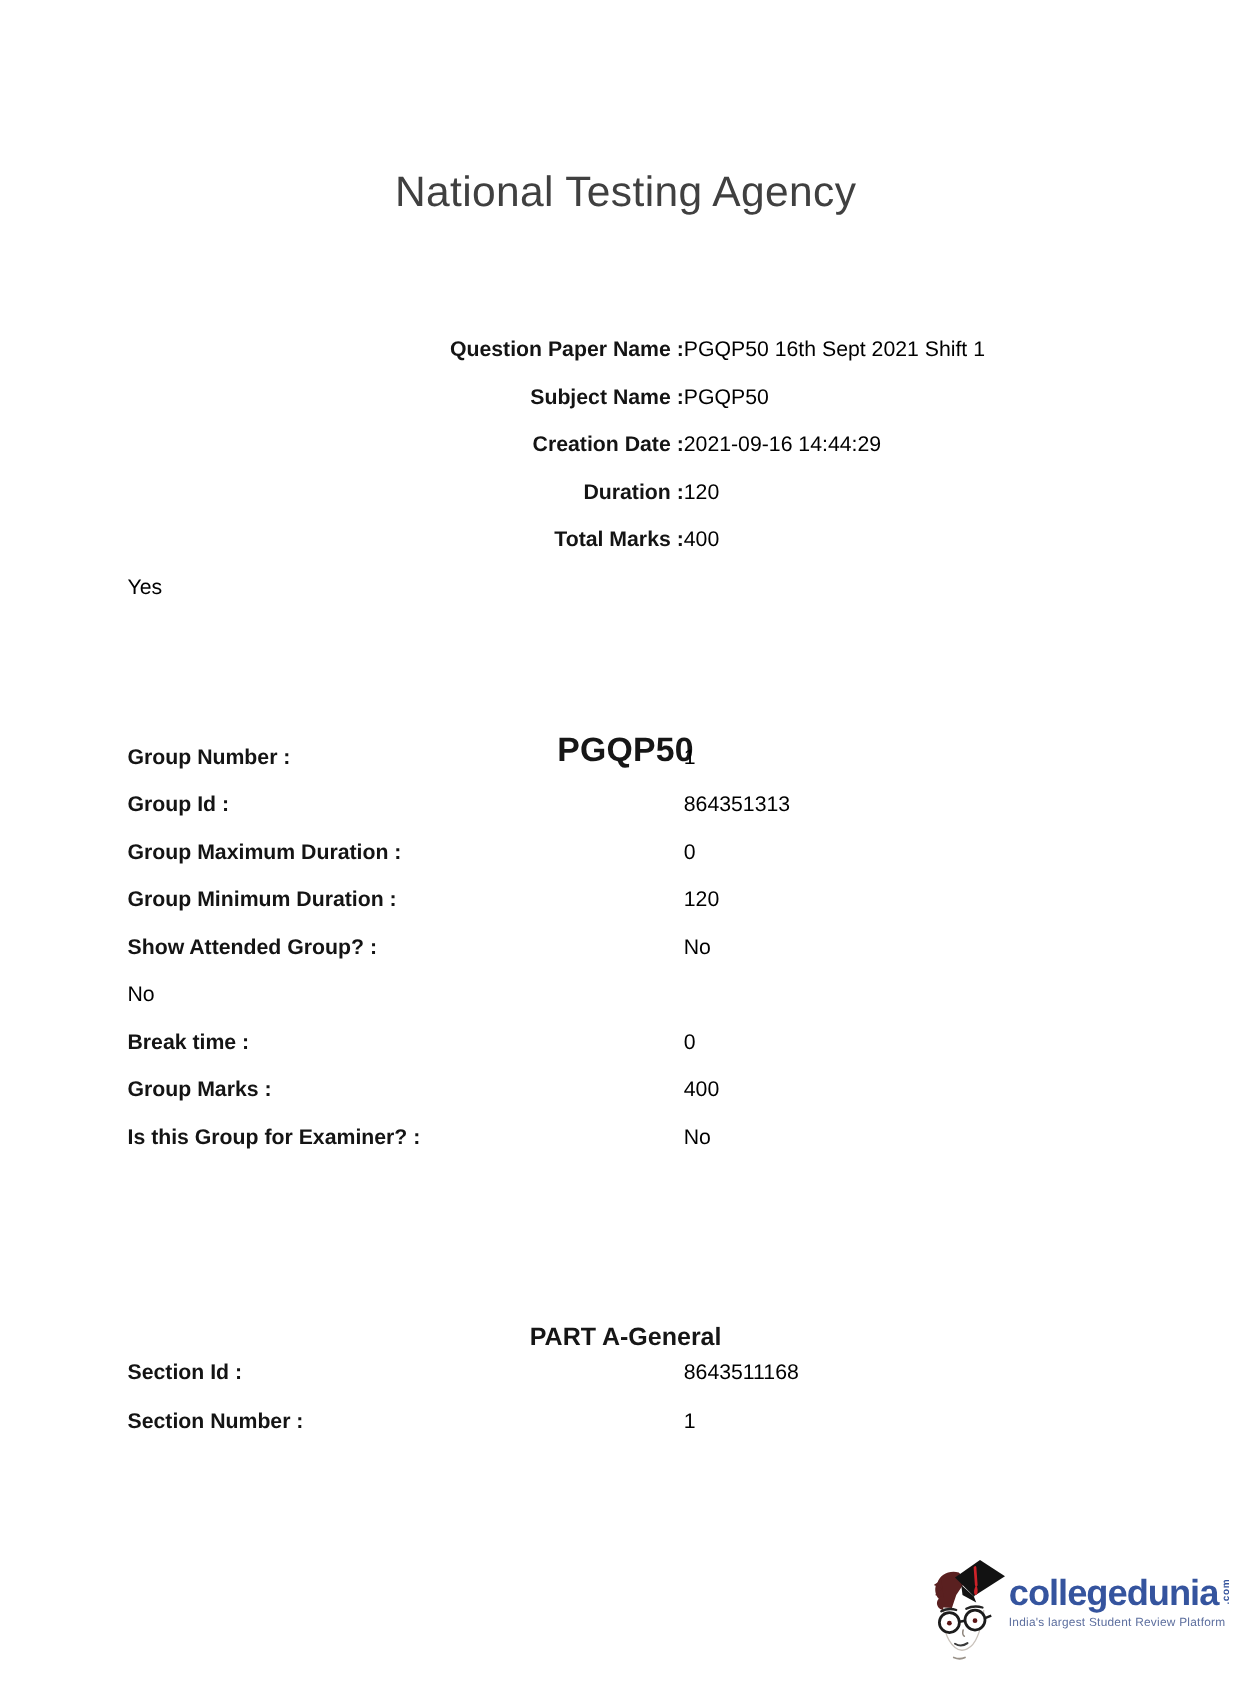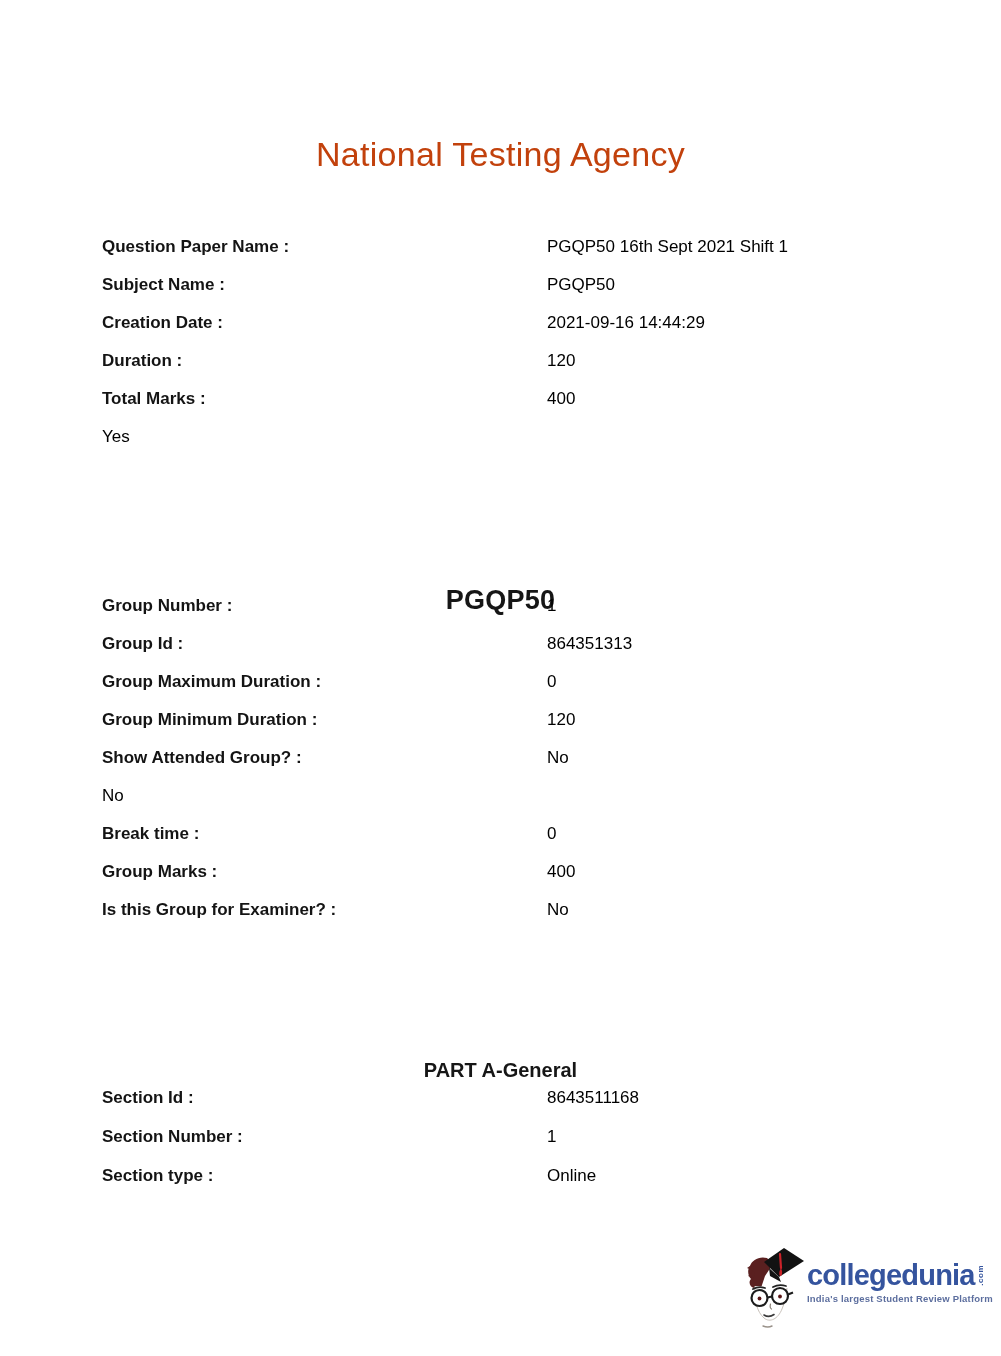--- a/index.html
+++ b/index.html
@@ -19,21 +19,21 @@
   .doc-title {
     position: absolute;
     top: 105px;
     left: 0;
     width: 100%;
     height: 52px;
     line-height: 52px;
     text-align: center;
     font-size: 34px;
     font-weight: 400;
-    color: #c2410c;
+    color: #404040;
     letter-spacing: 0.3px;
   }
   .kv-block {
     position: absolute;
     left: 102px;
     right: 20px;
   }
   .kv-row {
     height: 38px;
     display: flex;
@@ -57,21 +57,21 @@
     left: 0;
     width: 100%;
     height: 40px;
     line-height: 40px;
     text-align: center;
     font-weight: 700;
     color: #161616;
   }
   #group-heading { top: 558px; font-size: 27px; letter-spacing: 0.2px; }
   #part-heading  { top: 1033px; font-size: 20px; }
-  #paper-block   { top: 228px; }
+  #paper-block   { top: 261px; text-align: right; }
   #group-block   { top: 587px; }
   #section-block { top: 1078px; }
 
   
   .logo {
     position: absolute;
     left: 743px;
     top: 1246px;
     width: 250px;
     height: 90px;
@@ -83,21 +83,21 @@
     height: 84px;
     flex: 0 0 62px;
   }
   .logo-text {
     position: relative;
     padding-top: 14px;
     padding-left: 2px;
   }
   .brand-line {
     display: flex;
-    align-items: flex-end;
+    align-items: center;
   }
   .brand {
     font-size: 29px;
     font-weight: 700;
     color: #35549e;
     letter-spacing: -0.8px;
     line-height: 30px;
   }
   .tld {
     writing-mode: vertical-rl;
@@ -106,21 +106,21 @@
     font-weight: 700;
     color: #35549e;
     line-height: 8px;
     margin-left: 2px;
     margin-bottom: 4px;
     letter-spacing: 0.5px;
   }
   .tagline {
     margin-top: 3px;
     font-size: 9.5px;
-    font-weight: 700;
+    font-weight: 400;
     color: #5c6e9e;
     letter-spacing: 0.2px;
     white-space: nowrap;
   }
 </style>
 </head>
 <body>
 
 <div class="page">
 
@@ -195,24 +195,20 @@
   <h2 class="section-heading" id="part-heading">PART A-General</h2>
 
   <div class="kv-block" id="section-block">
     <div class="kv-row tall">
       <span class="kv-label">Section Id :</span>
       <span class="kv-value">8643511168</span>
     </div>
     <div class="kv-row tall">
       <span class="kv-label">Section Number :</span>
       <span class="kv-value">1</span>
-    </div>
-    <div class="kv-row tall">
-      <span class="kv-label">Section type :</span>
-      <span class="kv-value">Online</span>
     </div>
   </div>
 
   <div class="logo">
     <svg class="mascot" viewBox="0 0 62 84" xmlns="http://www.w3.org/2000/svg">
 
       <path d="M24 12 C16 10 9 14 7 20 C4 24 5 30 8 33 C5 36 7 41 11 42 C13 44 16 44 18 42 L22 30 L30 18 Z" fill="#5a2020"></path>
       <path d="M10 18 L4 22 L11 25 L5 30 L12 32 Z" fill="#5a2020"></path>
 
       <path d="M21 16 L41 2 L61 15 L36 31 Z" fill="#121212"></path>

